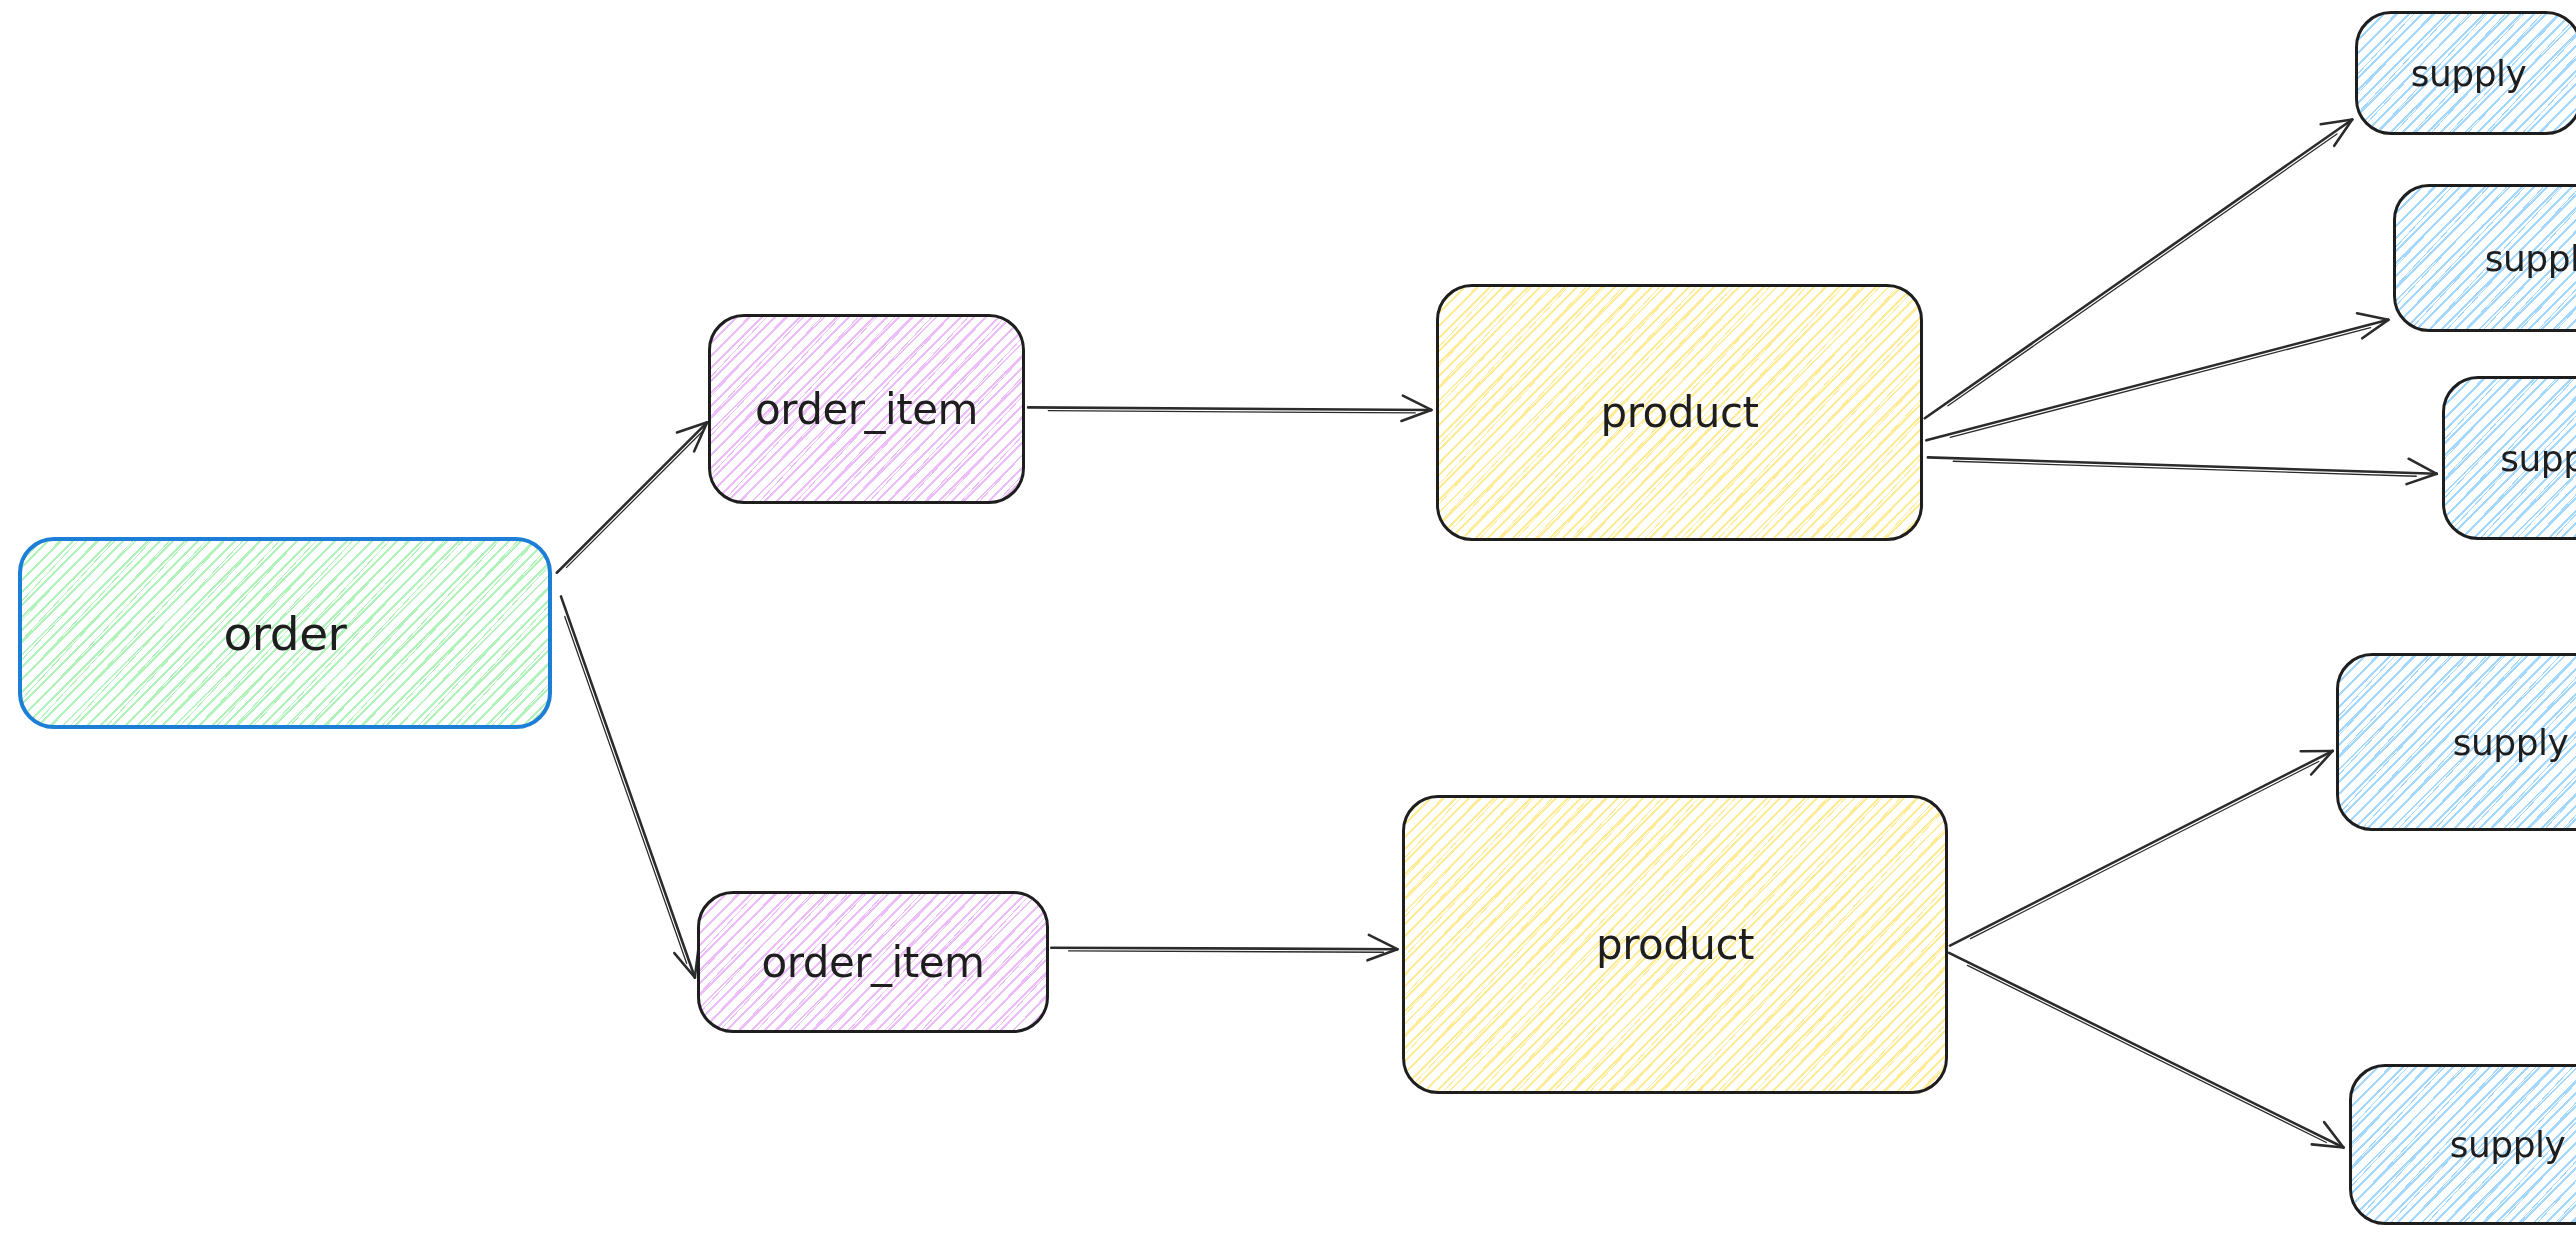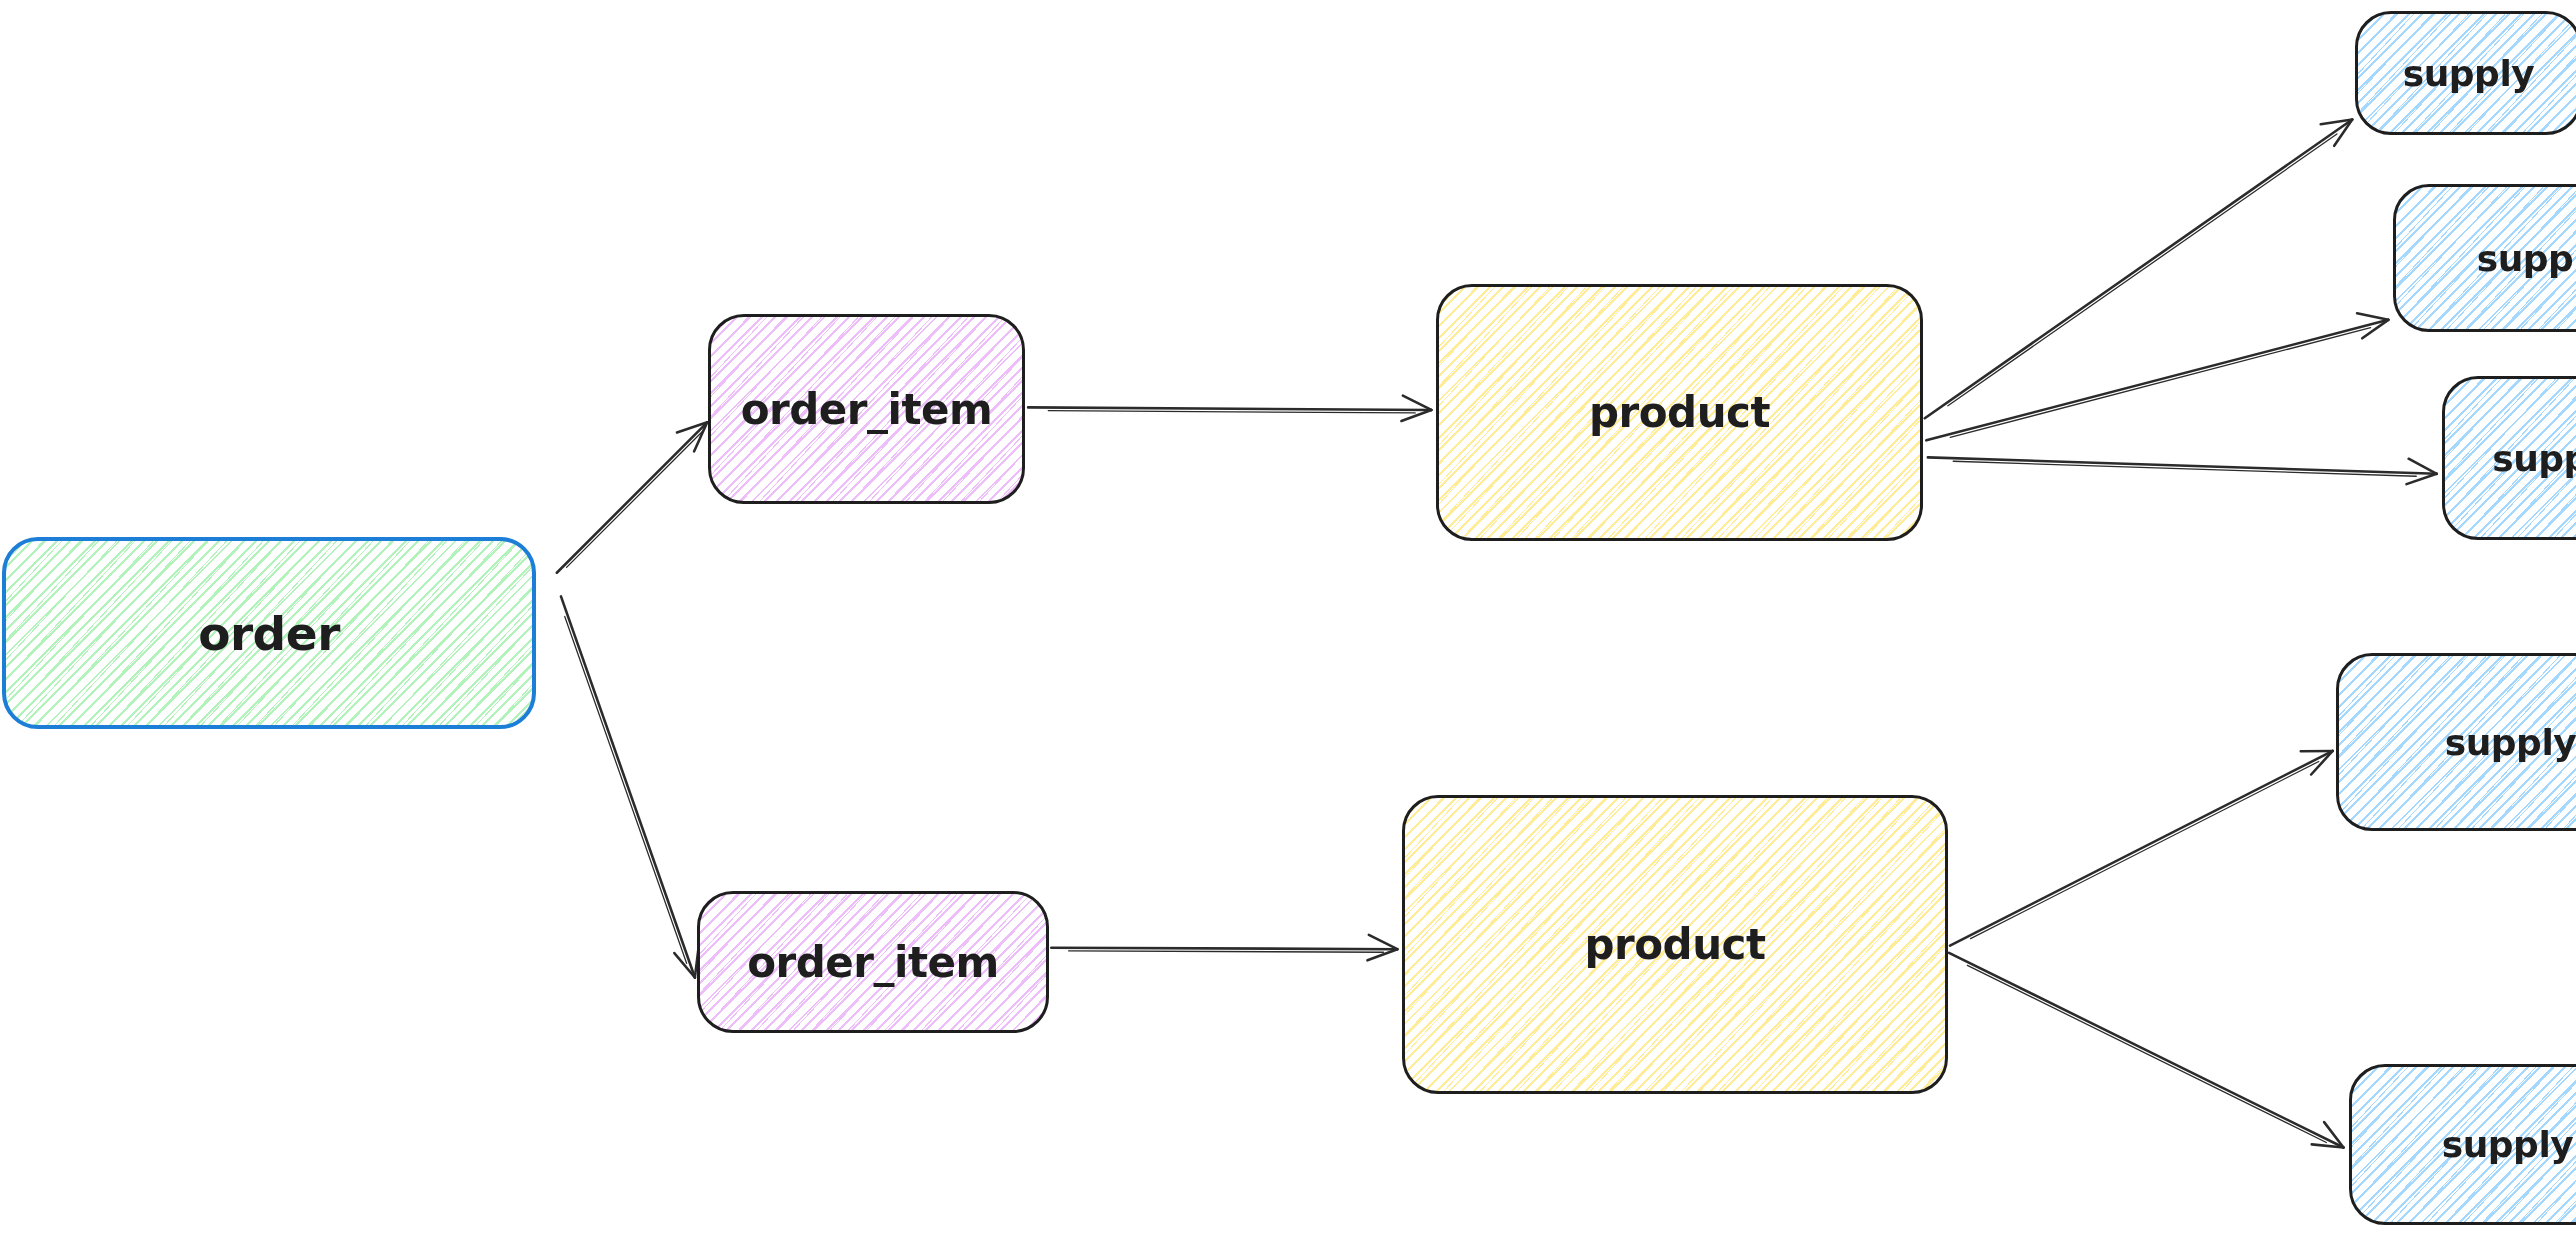--- a/index.html
+++ b/index.html
@@ -27,21 +27,20 @@
     
     background-image:
       repeating-linear-gradient(135deg, var(--hatch) 0 2.1px, transparent 2.1px 8.8px),
       repeating-linear-gradient(133deg, var(--hatch) 0 1px, transparent 1px 13.4px);
   }
   .node .label {
     color: #1e1e1e;
     letter-spacing: -0.5px;
     white-space: nowrap;
     user-select: none;
-    font-weight: bold;
   }
 </style>
 </head>
 <body>
 
 <div id="canvas" style="width: 2700px; height: 1233px; background: rgb(255, 255, 255);">
 
   <svg id="edges-layer" xmlns="http://www.w3.org/2000/svg" width="2700" height="1233" viewBox="0 0 5240 2394">
       <g>
         <line x1="1080" y1="1112" x2="1372" y2="820" stroke="#2b2b2b" stroke-width="5" stroke-linecap="round"></line>
@@ -92,21 +91,21 @@
         <line x1="4528" y1="1458" x2="4486.186156873233" y2="1503.7777513970498" stroke="#2b2b2b" stroke-width="5" stroke-linecap="round"></line>
       </g>
       <g>
         <line x1="3783" y1="1850" x2="4549" y2="2228" stroke="#2b2b2b" stroke-width="5" stroke-linecap="round"></line>
         <line x1="3818.6448520068307" y1="1874.2805379967406" x2="4515.70485200683" y2="2218.2605379967404" stroke="#2b2b2b" stroke-width="2.5" stroke-linecap="round"></line>
         <line x1="4549" y1="2228" x2="4511.360868624463" y2="2178.732406296886" stroke="#2b2b2b" stroke-width="5" stroke-linecap="round"></line>
         <line x1="4549" y1="2228" x2="4487.299990675014" y2="2221.908296683472" stroke="#2b2b2b" stroke-width="5" stroke-linecap="round"></line>
       </g>
     </svg>
 
-  <div class="node" style="left: 2px; top: 537px; width: 534px; height: 192px; border-color: rgb(28, 126, 214); border-width: 4.1px; font-size: 47px; --hatch: #b2f2bb;">
+  <div class="node" style="left: 18px; top: 537px; width: 534px; height: 192px; border-color: rgb(28, 126, 214); border-width: 4.1px; font-size: 47px; --hatch: #b2f2bb;">
     <span class="label">order</span>
   </div>
   <div class="node" style="left: 708px; top: 314px; width: 317px; height: 190px; border-color: rgb(30, 30, 30); border-width: 3.1px; font-size: 42px; --hatch: #eebefa;">
     <span class="label">order_item</span>
   </div>
   <div class="node" style="left: 697px; top: 891px; width: 352px; height: 142px; border-color: rgb(30, 30, 30); border-width: 3.1px; font-size: 42px; --hatch: #eebefa;">
     <span class="label">order_item</span>
   </div>
   <div class="node" style="left: 1436px; top: 284px; width: 487px; height: 257px; border-color: rgb(30, 30, 30); border-width: 3.1px; font-size: 42px; --hatch: #ffec99;">
     <span class="label">product</span>

